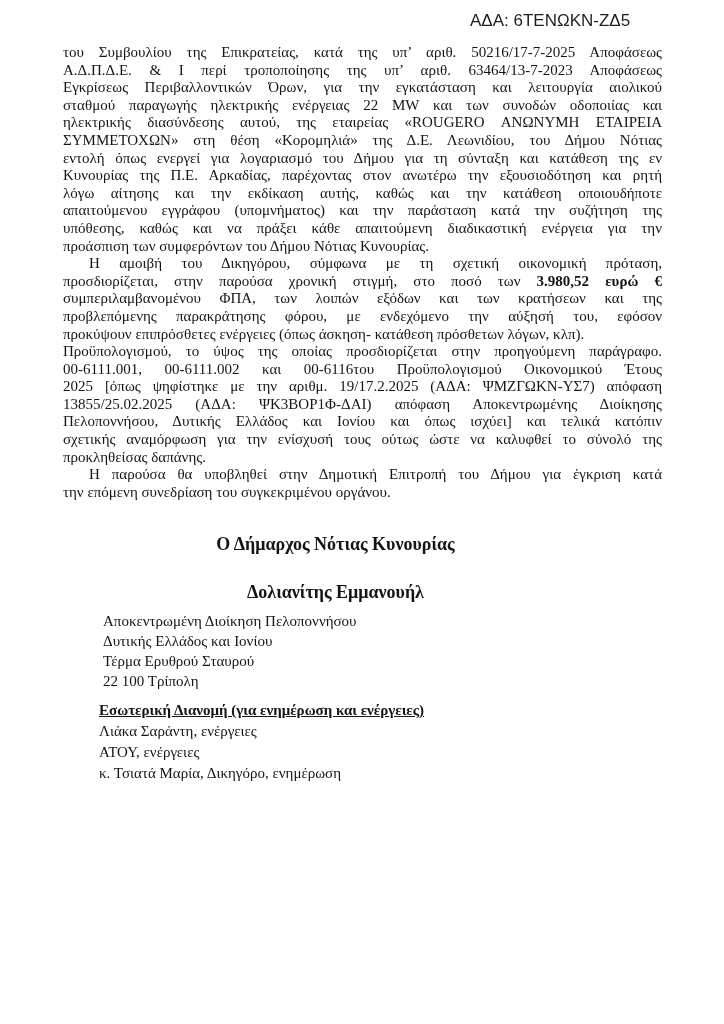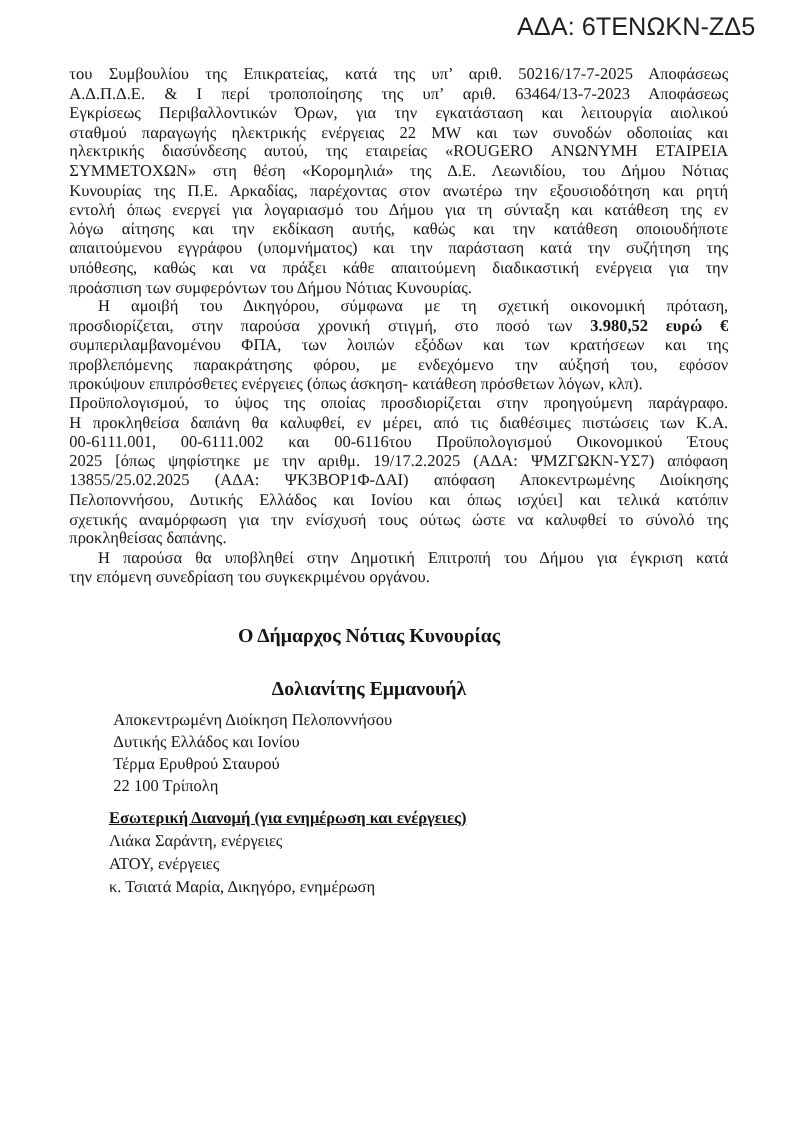--- a/index.html
+++ b/index.html
@@ -7,25 +7,25 @@
     position:relative;
     width:724px;height:1024px;
     background:#ffffff;
     font-family:"Liberation Serif",serif;
     color:#151515;
     overflow:hidden;
   }
   .ada{
     position:absolute;left:470px;top:11px;
     font-family:"Liberation Sans",sans-serif;
-    font-size:23px;color:#1f1f1f;
+    font-size:17px;color:#1f1f1f;
     white-space:nowrap;
   }
   .content{
-    position:absolute;left:63px;top:60px;width:599px;
+    position:absolute;left:63px;top:44px;width:599px;
     font-size:15px;
   }
   .ln{
     line-height:17.6px;
     text-align:justify;
     text-align-last:justify;
   }
   .ln.last{text-align-last:left;}
   .ln.ind{text-indent:26px;}
   .bold{font-weight:bold;}
@@ -59,39 +59,38 @@
 
   <div class="content">
 
     <div>
       <div class="ln">του Συμβουλίου της Επικρατείας, κατά της υπ’ αριθ. 50216/17-7-2025 Αποφάσεως</div>
       <div class="ln">Α.Δ.Π.Δ.Ε. &amp; Ι περί τροποποίησης της υπ’ αριθ. 63464/13-7-2023 Αποφάσεως</div>
       <div class="ln">Εγκρίσεως Περιβαλλοντικών Όρων, για την εγκατάσταση και λειτουργία αιολικού</div>
       <div class="ln">σταθμού παραγωγής ηλεκτρικής ενέργειας 22 MW και των συνοδών οδοποιίας και</div>
       <div class="ln">ηλεκτρικής διασύνδεσης αυτού, της εταιρείας «ROUGERO ΑΝΩΝΥΜΗ ΕΤΑΙΡΕΙΑ</div>
       <div class="ln">ΣΥΜΜΕΤΟΧΩΝ» στη θέση «Κορομηλιά» της Δ.Ε. Λεωνιδίου, του Δήμου Νότιας</div>
+      <div class="ln">εντολή όπως ενεργεί για λογαριασμό του Δήμου για τη σύνταξη και κατάθεση της εν</div>
       <div class="ln">Κυνουρίας της Π.Ε. Αρκαδίας, παρέχοντας στον ανωτέρω την εξουσιοδότηση και ρητή</div>
-      <div class="ln">εντολή όπως ενεργεί για λογαριασμό του Δήμου για τη σύνταξη και κατάθεση της εν</div>
       <div class="ln">λόγω αίτησης και την εκδίκαση αυτής, καθώς και την κατάθεση οποιουδήποτε</div>
       <div class="ln">απαιτούμενου εγγράφου (υπομνήματος) και την παράσταση κατά την συζήτηση της</div>
       <div class="ln">υπόθεσης, καθώς και να πράξει κάθε απαιτούμενη διαδικαστική ενέργεια για την</div>
       <div class="ln last">προάσπιση των συμφερόντων του Δήμου Νότιας Κυνουρίας.</div>
     </div>
 
     <div>
       <div class="ln ind">Η αμοιβή του Δικηγόρου, σύμφωνα με τη σχετική οικονομική πρόταση,</div>
       <div class="ln"><span>προσδιορίζεται, στην παρούσα χρονική στιγμή, στο ποσό των </span><span class="bold">3.980,52 ευρώ €</span></div>
       <div class="ln">συμπεριλαμβανομένου ΦΠΑ, των λοιπών εξόδων και των κρατήσεων και της</div>
       <div class="ln">προβλεπόμενης παρακράτησης φόρου, με ενδεχόμενο την αύξησή του, εφόσον</div>
       <div class="ln last">προκύψουν επιπρόσθετες ενέργειες (όπως άσκηση- κατάθεση πρόσθετων λόγων, κλπ).</div>
     </div>
 
     <div>
       <div class="ln">Προϋπολογισμού, το ύψος της οποίας προσδιορίζεται στην προηγούμενη παράγραφο.</div>
-      <div class="ln">Η προκληθείσα δαπάνη θα καλυφθεί, εν μέρει, από τις διαθέσιμες πιστώσεις των Κ.Α.</div>
       <div class="ln">00-6111.001, 00-6111.002 και 00-6116του Προϋπολογισμού Οικονομικού Έτους</div>
       <div class="ln">2025 [όπως ψηφίστηκε με την αριθμ. 19/17.2.2025 (ΑΔΑ: ΨΜΖΓΩΚΝ-ΥΣ7) απόφαση</div>
       <div class="ln">13855/25.02.2025 (ΑΔΑ: ΨΚ3ΒΟΡ1Φ-ΔΑΙ) απόφαση Αποκεντρωμένης Διοίκησης</div>
       <div class="ln">Πελοποννήσου, Δυτικής Ελλάδος και Ιονίου και όπως ισχύει] και τελικά κατόπιν</div>
       <div class="ln">σχετικής αναμόρφωση για την ενίσχυσή τους ούτως ώστε να καλυφθεί το σύνολό της</div>
       <div class="ln last">προκληθείσας δαπάνης.</div>
     </div>
 
     <div>
       <div class="ln ind">Η παρούσα θα υποβληθεί στην Δημοτική Επιτροπή του Δήμου για έγκριση κατά</div>

